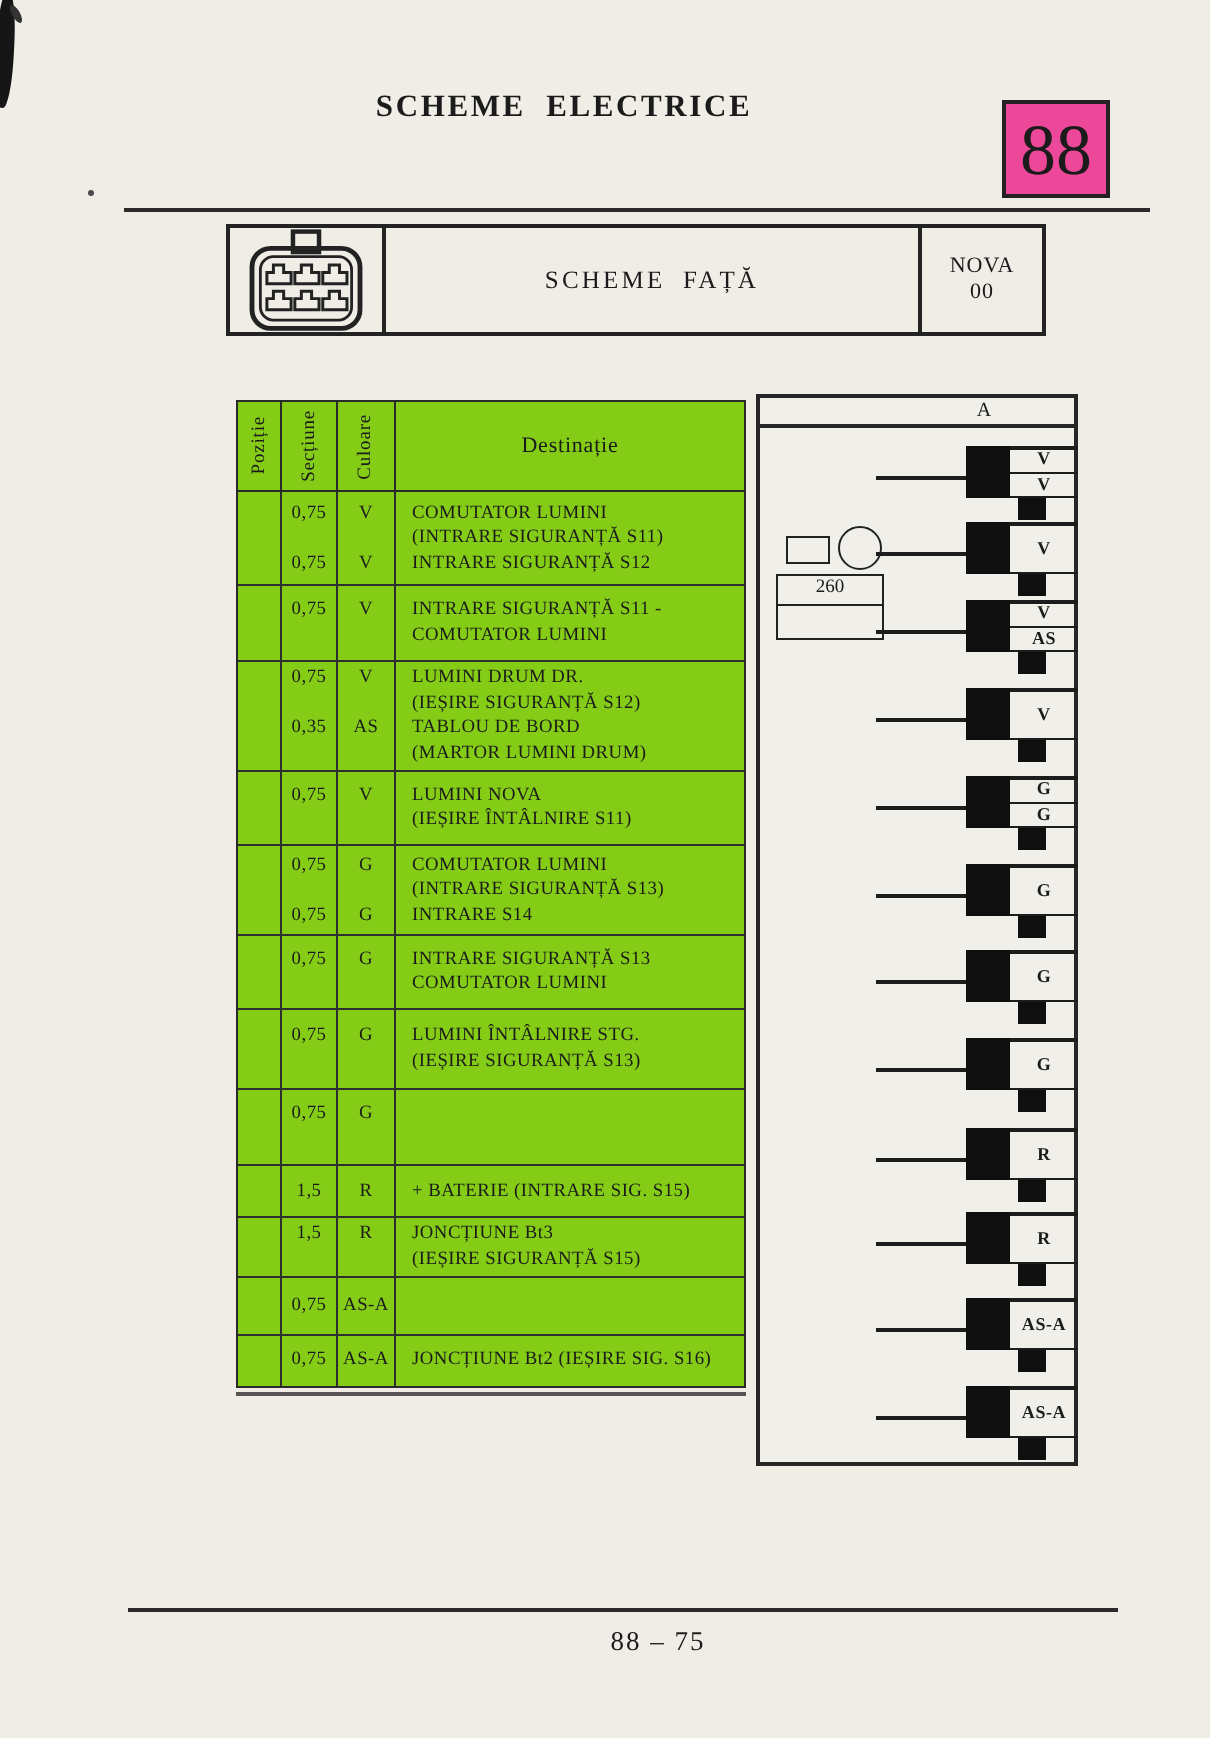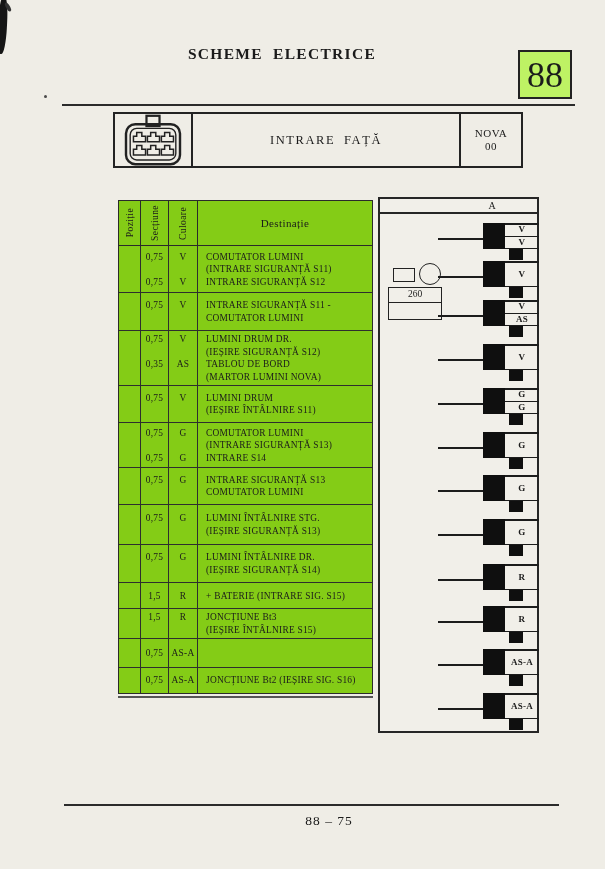--- a/index.html
+++ b/index.html
@@ -6,22 +6,22 @@
   .page{position:relative;width:605px;height:869px;background:#efede6;overflow:hidden;
         font-family:"Liberation Serif", serif;color:#1b1b1b;}
   
   .smudge{position:absolute;left:-2px;top:-4px;width:9px;height:58px;background:#161616;
           border-radius:45%;transform:rotate(3deg);}
   .smudge2{position:absolute;left:6px;top:2px;width:4px;height:10px;background:#333;border-radius:50%;transform:rotate(-30deg);}
   .dot{position:absolute;left:44px;top:95px;width:3px;height:3px;background:#4a4a4a;border-radius:50%;}
 
   .title{position:absolute;left:102px;top:45px;width:360px;text-align:center;
          font-size:15.5px;font-weight:bold;letter-spacing:1.3px;word-spacing:5px;}
-  .pagebox{position:absolute;left:518px;top:50px;width:50px;height:45px;border:2.5px solid #222;
-           background:#bef264;display:flex;align-items:center;justify-content:center;}
+  .pagebox{position:absolute;left:501px;top:50px;width:50px;height:45px;border:2.5px solid #222;
+           background:#ec4899;display:flex;align-items:center;justify-content:center;}
   .pagebox span{font-size:36px;line-height:40px;}
   .hrule{position:absolute;background:#2b2b2b;height:2px;}
   .rule-top{left:62px;top:104px;width:513px;}
   .rule-bottom{left:64px;top:804px;width:495px;}
   .footer{position:absolute;left:254px;top:813px;width:150px;text-align:center;font-size:13.5px;letter-spacing:1px;}
 
   
   .hbar{position:absolute;left:113px;top:112px;width:410px;height:56px;border:2px solid #232323;
         display:flex;box-sizing:border-box;background:#efede6;}
   .hbar .hcell-conn{width:76px;border-right:2px solid #232323;display:flex;align-items:center;justify-content:center;}
@@ -91,21 +91,21 @@
         <rect x="3" y="12" width="58" height="43" rx="10" fill="none" stroke="#222" stroke-width="2.6"></rect>
         <rect x="7.5" y="16.5" width="49" height="34" rx="7" fill="none" stroke="#222" stroke-width="1.5"></rect>
         <path transform="translate(11,21)" d="M0 10 L0 4 L3.5 4 L3.5 0 L9 0 L9 4 L13 4 L13 10 Z" fill="none" stroke="#222" stroke-width="1.6"></path>
         <path transform="translate(26,21)" d="M0 10 L0 4 L3.5 4 L3.5 0 L9 0 L9 4 L13 4 L13 10 Z" fill="none" stroke="#222" stroke-width="1.6"></path>
         <path transform="translate(41,21)" d="M0 10 L0 4 L3.5 4 L3.5 0 L9 0 L9 4 L13 4 L13 10 Z" fill="none" stroke="#222" stroke-width="1.6"></path>
         <path transform="translate(11,35)" d="M0 10 L0 4 L3.5 4 L3.5 0 L9 0 L9 4 L13 4 L13 10 Z" fill="none" stroke="#222" stroke-width="1.6"></path>
         <path transform="translate(26,35)" d="M0 10 L0 4 L3.5 4 L3.5 0 L9 0 L9 4 L13 4 L13 10 Z" fill="none" stroke="#222" stroke-width="1.6"></path>
         <path transform="translate(41,35)" d="M0 10 L0 4 L3.5 4 L3.5 0 L9 0 L9 4 L13 4 L13 10 Z" fill="none" stroke="#222" stroke-width="1.6"></path>
       </svg>
     </div>
-    <div class="hcell-title">INTRARE FAȚĂ</div>
+    <div class="hcell-title">SCHEME FAȚĂ</div>
     <div class="hcell-model">
       <span>NOVA</span>
       <span>00</span>
     </div>
   </div>
 
   <div class="twrap">
     <div class="thead">
       <div class="hc w-poz">
         <span class="vtext">Poziție</span>
@@ -159,33 +159,33 @@
           </div>
     <div class="cell c-cul" style="padding-top: 2.3px;">
             <div class="ln">V</div>
             <div class="ln"></div>
             <div class="ln">AS</div>
           </div>
     <div class="cell dest" style="padding-top: 2.3px;">
             <div class="ln">LUMINI DRUM DR.</div>
             <div class="ln">(IEȘIRE SIGURANȚĂ S12)</div>
             <div class="ln">TABLOU DE BORD</div>
-            <div class="ln">(MARTOR LUMINI NOVA)</div>
+            <div class="ln">(MARTOR LUMINI DRUM)</div>
           </div>
   </div>
         <div class="trow" style="height: 37px;">
     <div class="cell c-poz"></div>
     <div class="cell c-sec" style="padding-top: 5.9px;">
             <div class="ln">0,75</div>
           </div>
     <div class="cell c-cul" style="padding-top: 5.9px;">
             <div class="ln">V</div>
           </div>
     <div class="cell dest" style="padding-top: 5.9px;">
-            <div class="ln">LUMINI DRUM</div>
+            <div class="ln">LUMINI NOVA</div>
             <div class="ln">(IEȘIRE ÎNTÂLNIRE S11)</div>
           </div>
   </div>
         <div class="trow" style="height: 45px;">
     <div class="cell c-poz"></div>
     <div class="cell c-sec" style="padding-top: 3.6px;">
             <div class="ln">0,75</div>
             <div class="ln"></div>
             <div class="ln">0,75</div>
           </div>
@@ -227,24 +227,20 @@
           </div>
   </div>
         <div class="trow" style="height: 38px;">
     <div class="cell c-poz"></div>
     <div class="cell c-sec" style="padding-top: 6.4px;">
             <div class="ln">0,75</div>
           </div>
     <div class="cell c-cul" style="padding-top: 6.4px;">
             <div class="ln">G</div>
           </div>
-    <div class="cell dest" style="padding-top: 6.4px;">
-            <div class="ln">LUMINI ÎNTÂLNIRE DR.</div>
-            <div class="ln">(IEȘIRE SIGURANȚĂ S14)</div>
-          </div>
   </div>
         <div class="trow" style="height: 26px;">
     <div class="cell c-poz"></div>
     <div class="cell c-sec" style="padding-top: 6.7px;">
             <div class="ln">1,5</div>
           </div>
     <div class="cell c-cul" style="padding-top: 6.7px;">
             <div class="ln">R</div>
           </div>
     <div class="cell dest" style="padding-top: 6.7px;">
@@ -254,21 +250,21 @@
         <div class="trow" style="height: 30px;">
     <div class="cell c-poz"></div>
     <div class="cell c-sec" style="padding-top: 2.4px;">
             <div class="ln">1,5</div>
           </div>
     <div class="cell c-cul" style="padding-top: 2.4px;">
             <div class="ln">R</div>
           </div>
     <div class="cell dest" style="padding-top: 2.4px;">
             <div class="ln">JONCȚIUNE Bt3</div>
-            <div class="ln">(IEȘIRE ÎNTÂLNIRE S15)</div>
+            <div class="ln">(IEȘIRE SIGURANȚĂ S15)</div>
           </div>
   </div>
         <div class="trow" style="height: 29px;">
     <div class="cell c-poz"></div>
     <div class="cell c-sec" style="padding-top: 8.2px;">
             <div class="ln">0,75</div>
           </div>
     <div class="cell c-cul" style="padding-top: 8.2px;">
             <div class="ln">AS-A</div>
           </div>

